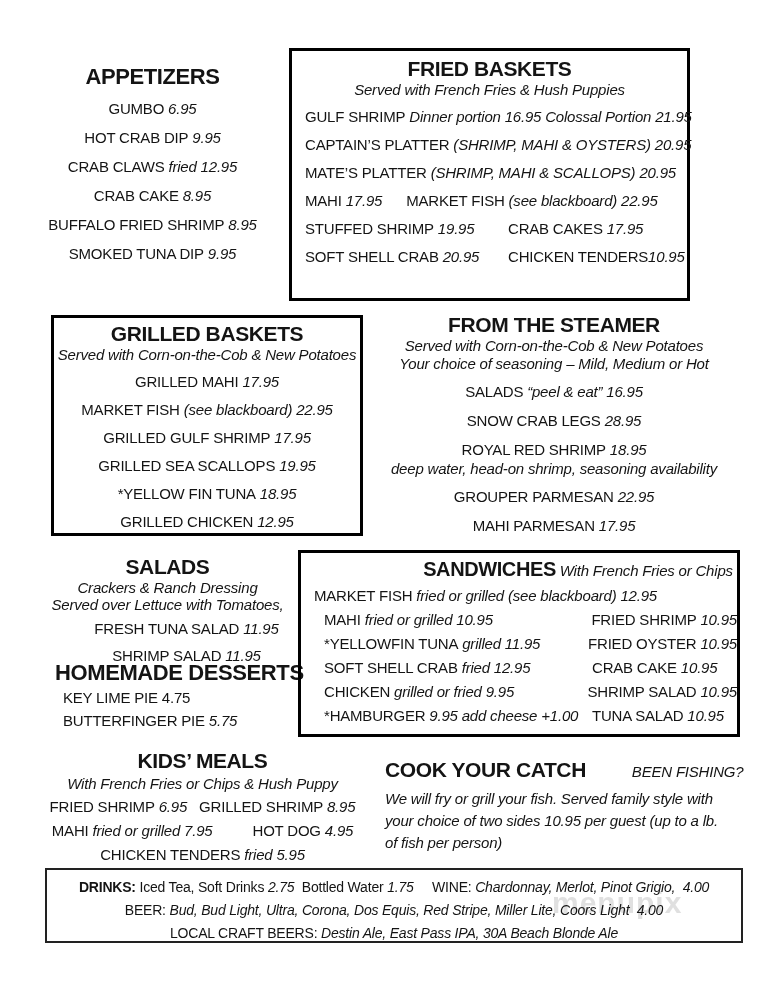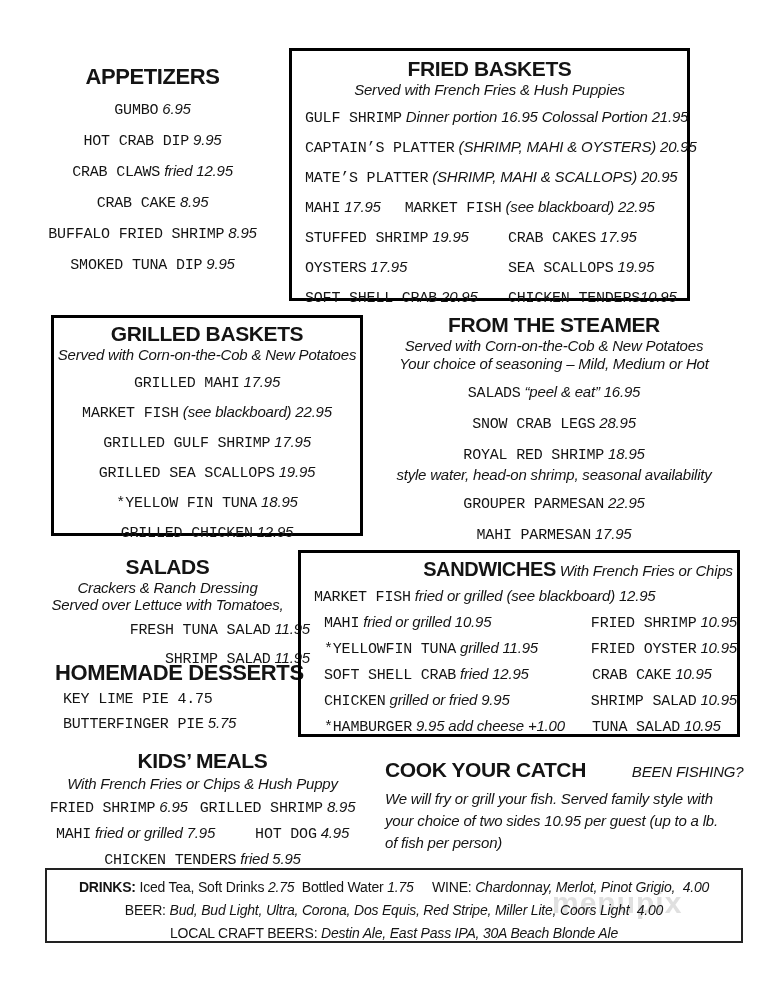--- a/index.html
+++ b/index.html
@@ -7,21 +7,21 @@
     position:relative; width:768px; height:994px; background:#ffffff;
     font-family:"Liberation Sans","DejaVu Sans",sans-serif; color:#141414;
     overflow:hidden; letter-spacing:-0.2px;
   }
   .sec { position:absolute; }
   .box { border:3px solid #000; box-sizing:border-box; }
   .t  { font-weight:700; font-size:21px; line-height:25px; letter-spacing:-0.4px; }
   .t2 { font-weight:700; font-size:22px; line-height:26px; letter-spacing:-0.4px; }
   .s  { font-style:italic; font-size:15px; line-height:18px; }
   .m  { font-size:15px; line-height:20px; white-space:nowrap; }
-  .n  { font-style:normal;font-family:Liberation Mono, monospace; }
+  .n  { font-style:normal; }
   .p  { font-style:italic; }
   .ctr { text-align:center; }
 
   
   .appetizers { left:15px; top:64px; width:275px; text-align:center; }
   .appetizers .m { margin-top:9px; }
   .appetizers .m:first-of-type { margin-top:8px; }
 
   
   .fried { left:289px; top:48px; width:401px; height:253px; padding-top:5px; }
@@ -38,21 +38,21 @@
   .grilled .m { margin-top:8px; }
 
   
   .steamer { left:370px; top:312px; width:368px; text-align:center; }
   .steamer .m { margin-top:9px; }
   .steamer .desc { font-style:italic; font-size:15px; line-height:18px; white-space:nowrap; }
 
   
   .salads { left:25px; top:554px; width:285px; }
   .salads .s { line-height:17px; }
-  .salads .m { text-align:right; padding-left:38px; margin-top:4px; line-height:23px; }
+  .salads .m { text-align:center; padding-left:38px; margin-top:4px; line-height:23px; }
   .salads .m:nth-of-type(1) { margin-top:5px; }
 
   
   .desserts { left:55px; top:660px; width:300px; }
   .desserts .m { padding-left:8px; line-height:23px; }
 
   
   .sand { left:298px; top:550px; width:442px; height:187px; }
   .sand .hdr { margin-top:5px; text-align:center; padding-left:118px; white-space:nowrap; }
   .sand .hdr .bt { font-weight:700; font-size:20px; letter-spacing:-0.4px; }
@@ -105,24 +105,20 @@
   <div class="sec box fried">
     <div class="t ctr">FRIED BASKETS</div>
     <div class="s ctr">Served with French Fries &amp; Hush Puppies</div>
     <div class="m row"><span class="n">GULF SHRIMP</span><span class="p"> Dinner portion 16.95  Colossal Portion 21.95</span></div>
     <div class="m row"><span class="n">CAPTAIN’S PLATTER</span><span class="p"> (SHRIMP, MAHI &amp; OYSTERS) 20.95</span></div>
     <div class="m row"><span class="n">MATE’S PLATTER</span><span class="p"> (SHRIMP, MAHI &amp; SCALLOPS) 20.95</span></div>
     <div class="m row"><span class="n">MAHI</span><span class="p"> 17.95</span><span class="sp24"></span><span class="n">MARKET FISH</span><span class="p"> (see blackboard) 22.95</span></div>
     <div class="cols">
       <div class="m colL"><span class="n">STUFFED SHRIMP</span><span class="p"> 19.95</span></div>
       <div class="m colR"><span class="n">CRAB CAKES</span><span class="p"> 17.95</span></div>
-    </div>
-    <div class="cols">
-      <div class="m colL"><span class="n">OYSTERS</span><span class="p"> 17.95</span></div>
-      <div class="m colR"><span class="n">SEA SCALLOPS</span><span class="p"> 19.95</span></div>
     </div>
     <div class="cols">
       <div class="m colL"><span class="n">SOFT SHELL CRAB</span><span class="p"> 20.95</span></div>
       <div class="m colR"><span class="n">CHICKEN TENDERS</span><span class="p">10.95</span></div>
     </div>
   </div>
 
   <div class="sec box grilled">
     <div class="t">GRILLED BASKETS</div>
     <div class="s">Served with Corn-on-the-Cob &amp; New Potatoes</div>
@@ -134,21 +130,21 @@
     <div class="m"><span class="n">GRILLED CHICKEN</span><span class="p"> 12.95</span></div>
   </div>
 
   <div class="sec steamer">
     <div class="t">FROM THE STEAMER</div>
     <div class="s">Served with Corn-on-the-Cob &amp; New Potatoes</div>
     <div class="s">Your choice of seasoning – Mild, Medium or Hot</div>
     <div class="m"><span class="n">SALADS</span><span class="p"> “peel &amp; eat” 16.95</span></div>
     <div class="m"><span class="n">SNOW CRAB LEGS</span><span class="p"> 28.95</span></div>
     <div class="m"><span class="n">ROYAL RED SHRIMP</span><span class="p"> 18.95</span></div>
-    <div class="desc">style water, head-on shrimp, seasonal availability</div>
+    <div class="desc">deep water, head-on shrimp, seasoning availability</div>
     <div class="m"><span class="n">GROUPER PARMESAN</span><span class="p"> 22.95</span></div>
     <div class="m"><span class="n">MAHI PARMESAN</span><span class="p"> 17.95</span></div>
   </div>
 
   <div class="sec salads">
     <div class="t ctr">SALADS</div>
     <div class="s ctr">Crackers &amp; Ranch Dressing</div>
     <div class="s ctr">Served over Lettuce with Tomatoes,</div>
     <div class="m"><span class="n">FRESH TUNA SALAD</span><span class="p"> 11.95</span></div>
     <div class="m"><span class="n">SHRIMP SALAD</span><span class="p"> 11.95</span></div>

